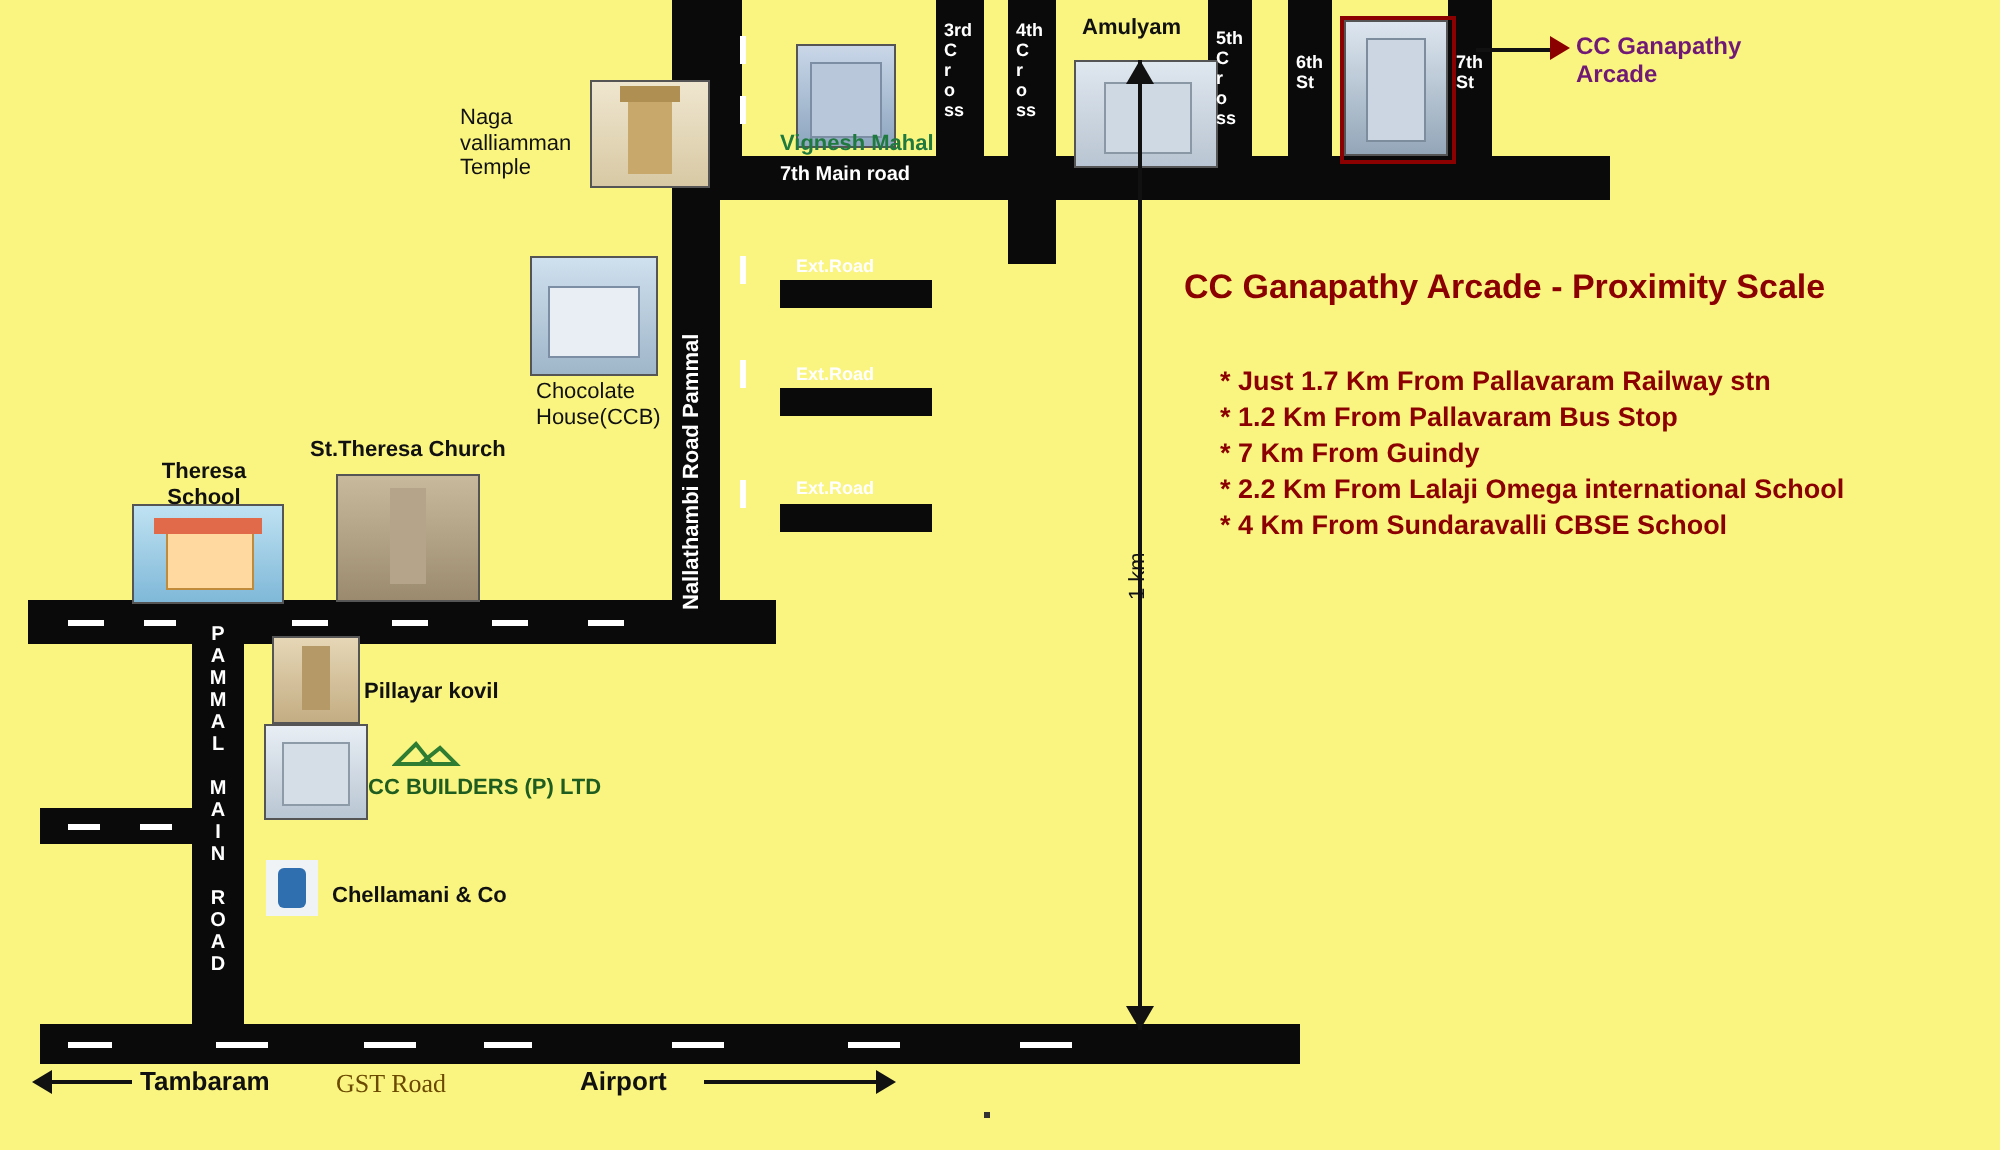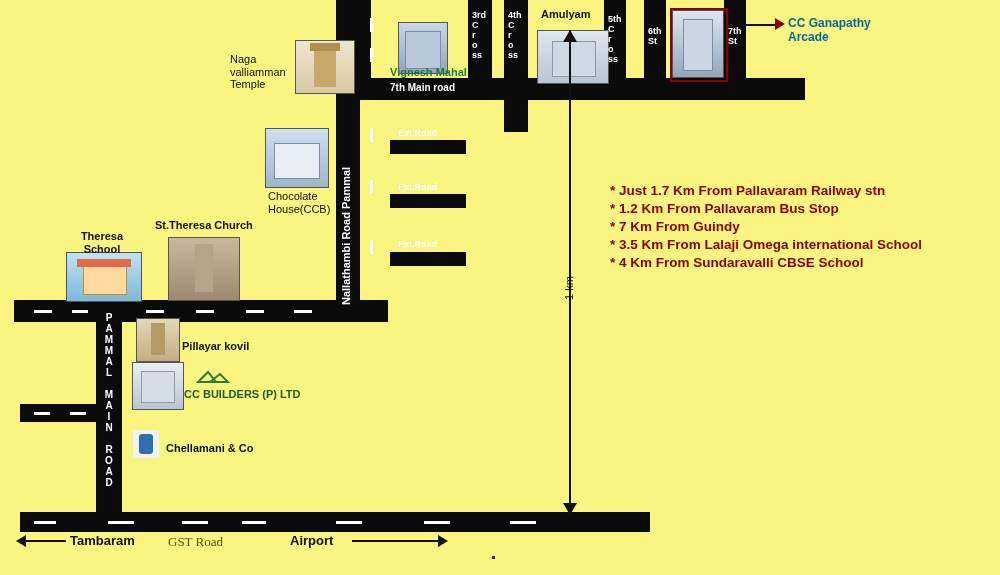--- a/index.html
+++ b/index.html
@@ -33,21 +33,21 @@
   .white-on-black{color:#fff;font-size:10px;font-weight:bold;}
   .infotitle{
     position:absolute;color:#8B0000;font-weight:bold;font-size:17px;
   }
   .infolist{position:absolute;color:#8B0000;font-weight:bold;font-size:13.5px;line-height:18px;}
   .infolist div{white-space:nowrap;}
   .kmlabel{position:absolute;font-size:11px;color:#111;transform:rotate(-90deg);transform-origin:left top;}
   .bottomlbl{position:absolute;font-size:13px;font-weight:bold;color:#111;}
   .gst{position:absolute;font-size:13px;color:#6b4a00;font-family:"Liberation Serif",serif;}
   .arrowline{position:absolute;background:#111;height:2px;}
-  .ccred{position:absolute;color:#0369a1;font-weight:bold;font-size:12px;line-height:14px;}
+  .ccred{position:absolute;color:#701a75;font-weight:bold;font-size:12px;line-height:14px;}
   .pam{position:absolute;color:#ffffff;font-size:10px;font-weight:bold;text-align:center;width:12px;line-height:11px;}
   .sitebox{position:absolute;border:2px solid #8B0000;}
 </style>
 </head>
 <body>
 
 <div class="map">
 
   <div class="road" style="left:357px;top:78px;width:448px;height:22px;"></div>
 
@@ -206,25 +206,28 @@
     <span>1 km</span>
   </div>
 
   <div class="arrowline" style="left:738px;top:24px;width:38px;"></div>
   <div style="position:absolute;left:775px;top:18px;width:0;height:0;border-top:6px solid transparent;border-bottom:6px solid transparent;border-left:10px solid #8B0000;"></div>
   <div class="ccred" style="left:788px;top:16px;">
     <span>CC Ganapathy</span><br>
     <span>Arcade</span>
   </div>
 
+  <div class="infotitle" style="left:592px;top:134px;">
+    <span>CC Ganapathy Arcade - Proximity Scale</span>
+  </div>
   <div class="infolist" style="left:610px;top:182px;">
     <div>*  Just 1.7 Km From Pallavaram Railway stn</div>
     <div>*  1.2 Km From Pallavaram Bus Stop</div>
     <div>*  7 Km From Guindy</div>
-    <div>*  3.5 Km From Lalaji Omega international School</div>
+    <div>*  2.2 Km From Lalaji Omega international School</div>
     <div>*  4 Km From Sundaravalli CBSE School</div>
   </div>
 
   <div style="position:absolute;left:20px;top:540px;width:46px;height:2px;background:#111;"></div>
   <div style="position:absolute;left:16px;top:535px;width:0;height:0;border-top:6px solid transparent;border-bottom:6px solid transparent;border-right:10px solid #111;"></div>
   <div class="bottomlbl" style="left:70px;top:533px;">
     <span>Tambaram</span>
   </div>
   <div class="gst" style="left:168px;top:534px;">
     <span>GST Road</span>

